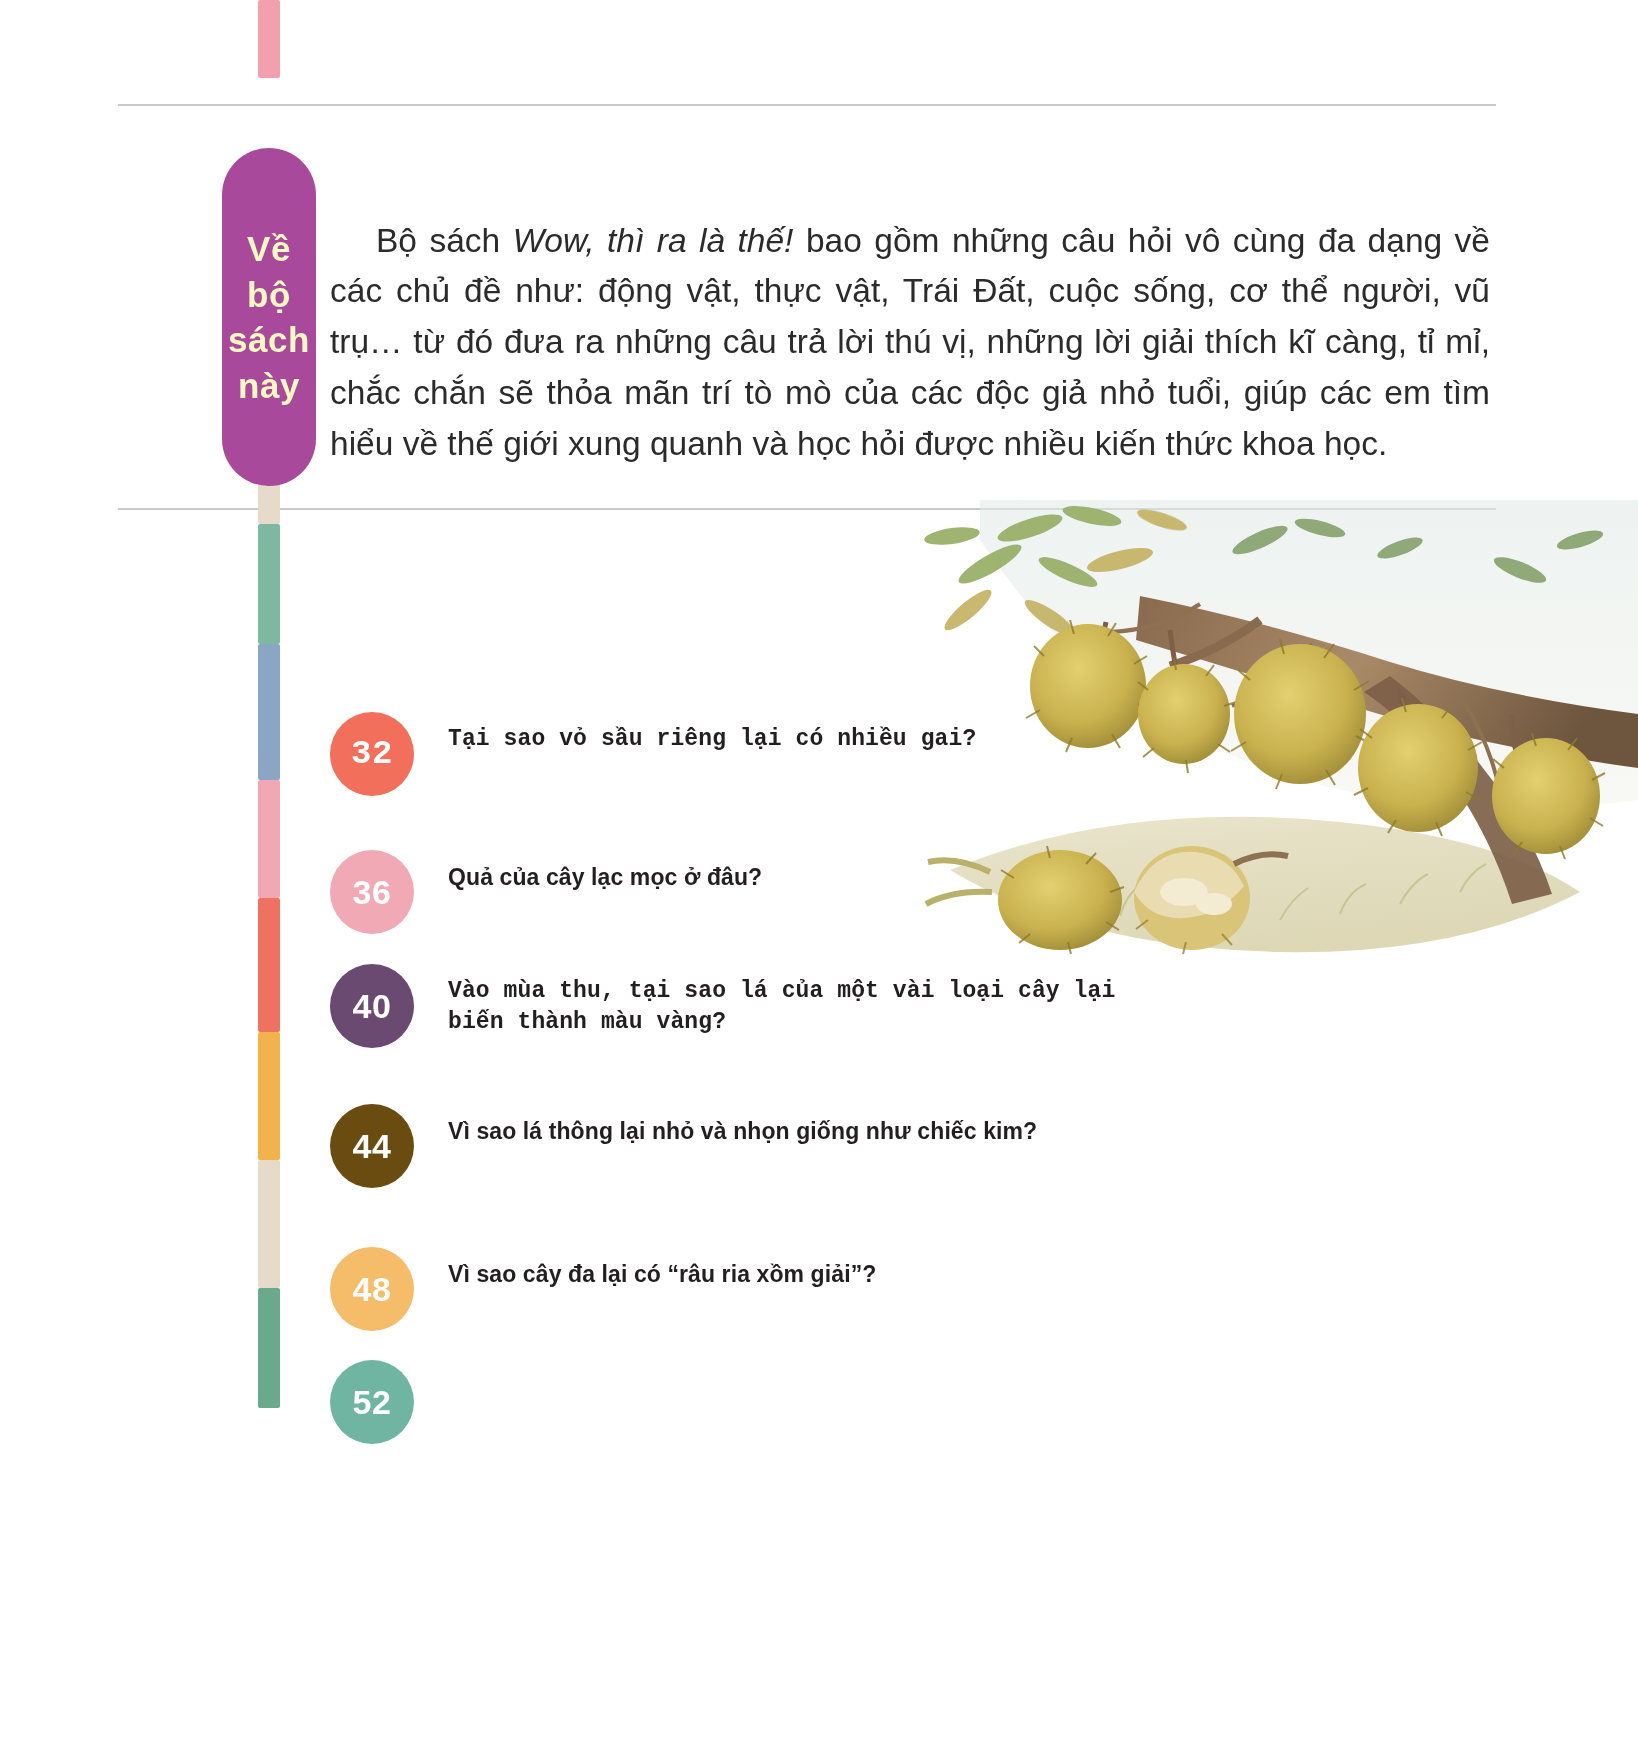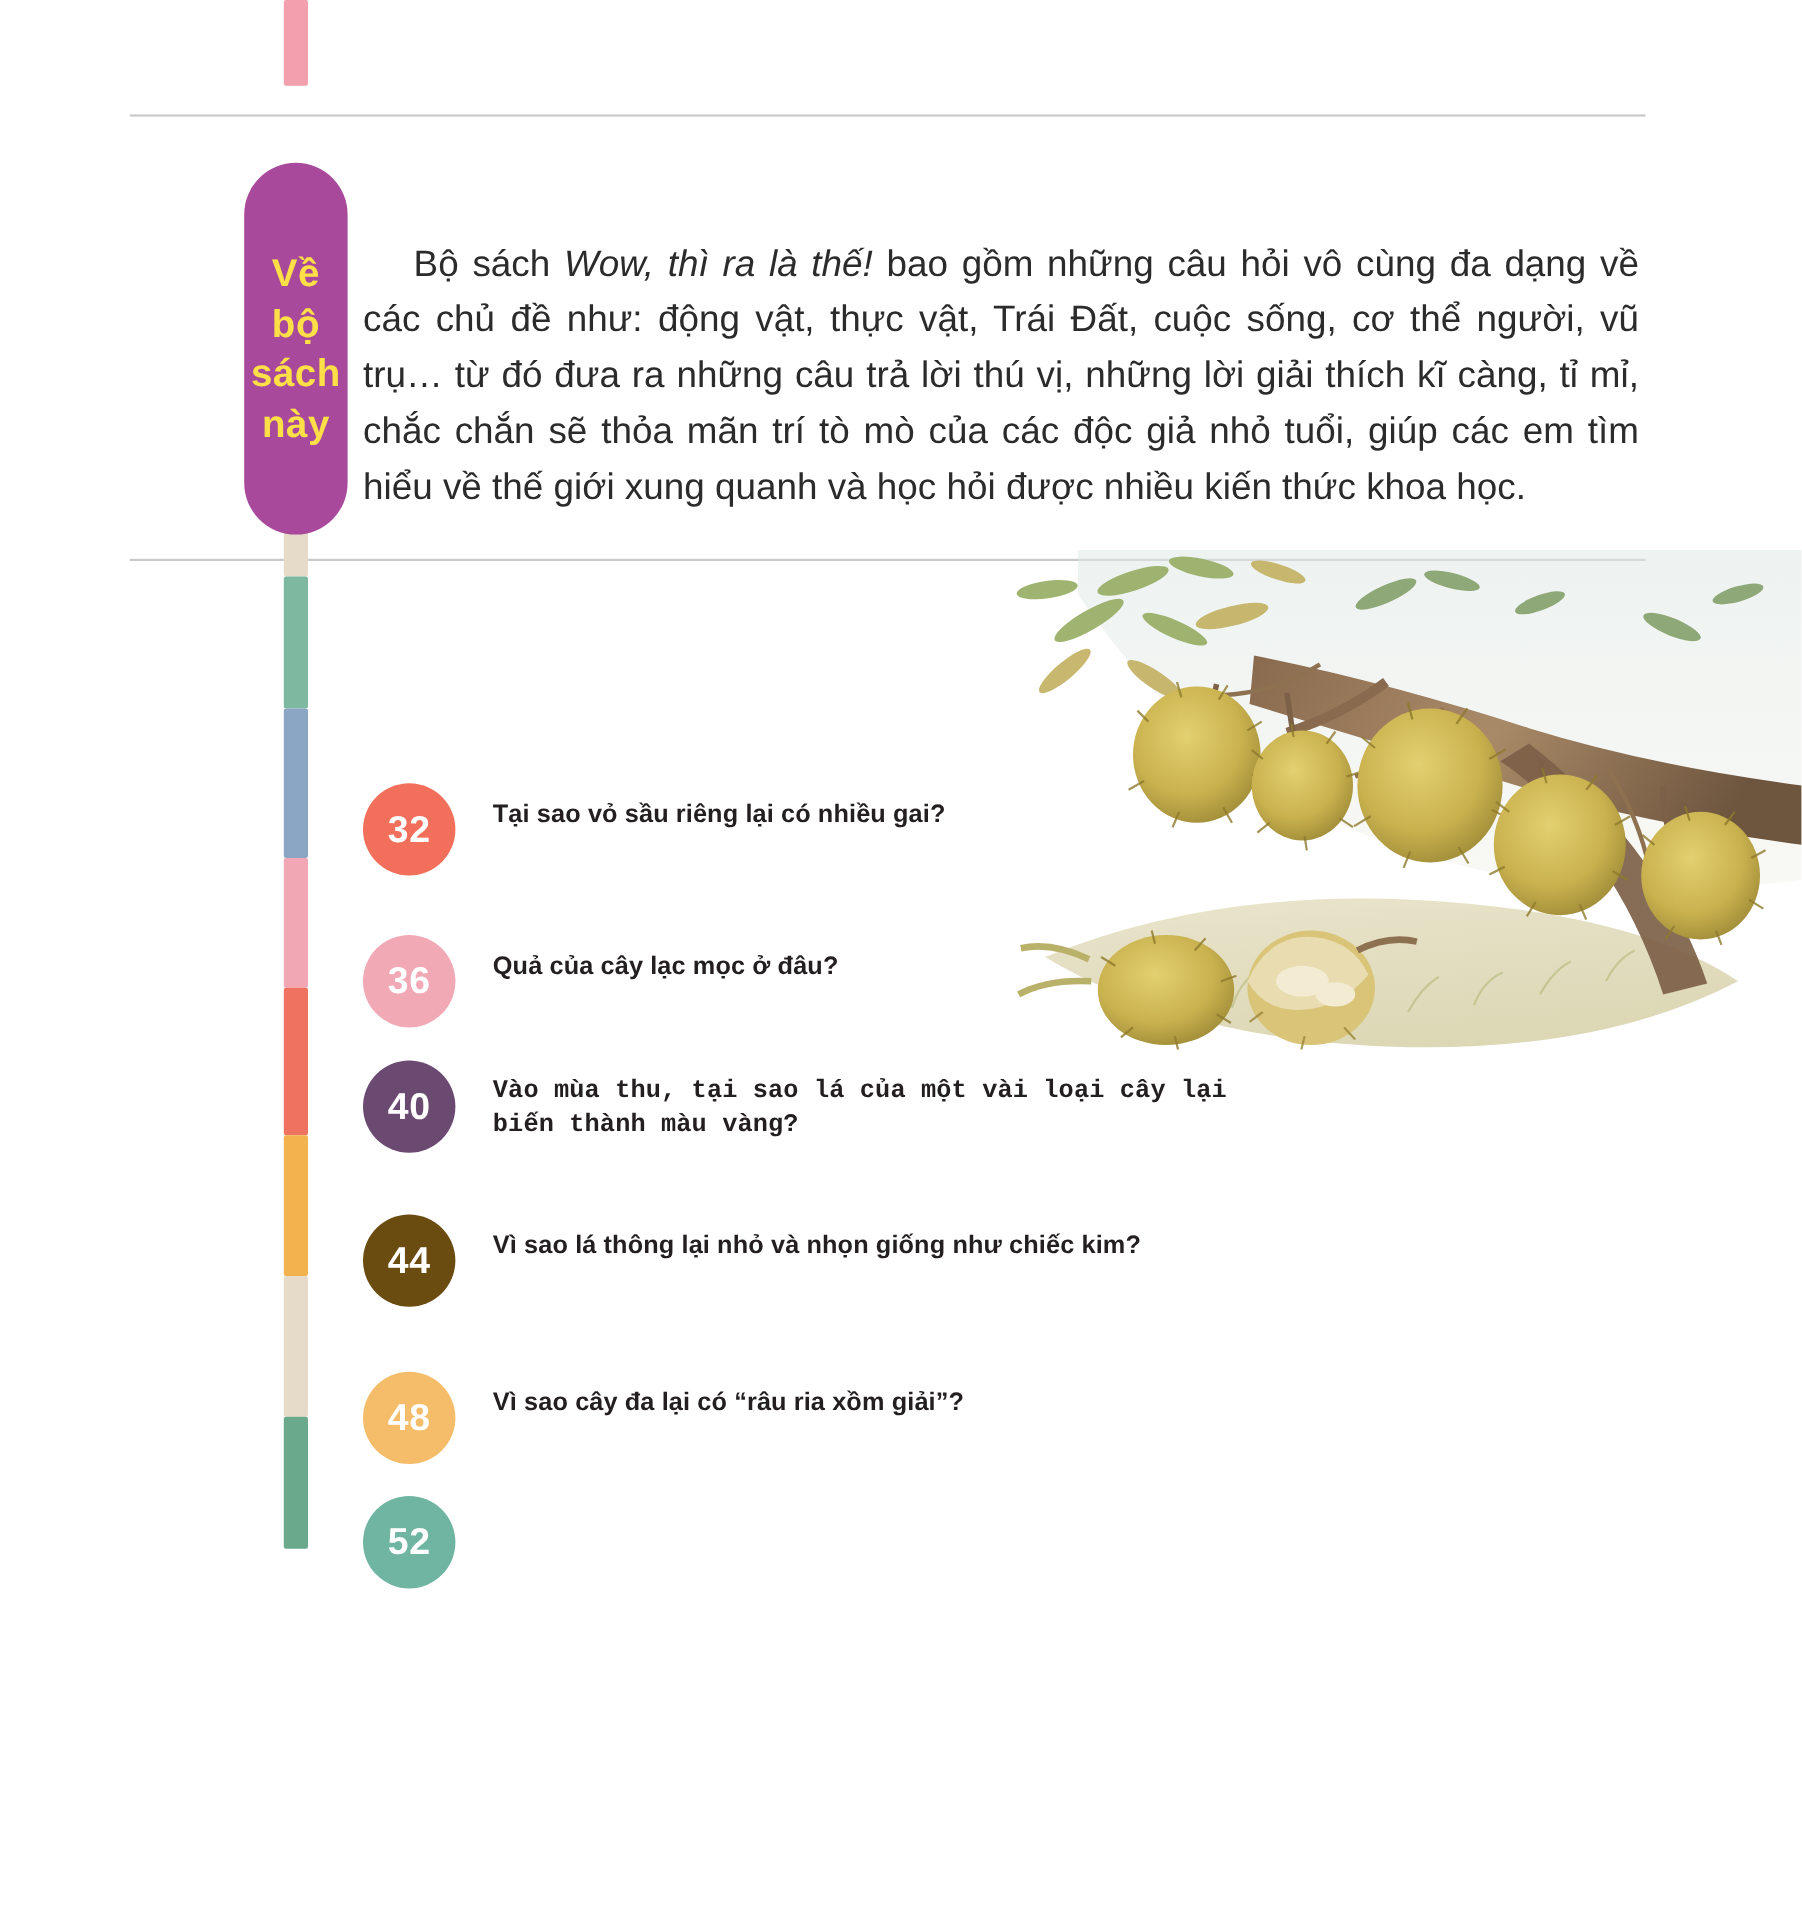--- a/index.html
+++ b/index.html
@@ -45,21 +45,21 @@
 
   
   .about-pill {
     position: absolute;
     left: 222px;
     top: 148px;
     width: 94px;
     height: 338px;
     background: #a8499b;
     border-radius: 47px;
-    color: #fde047;
+    color: #fef9c3;
     display: flex;
     flex-direction: column;
     align-items: center;
     justify-content: center;
     font-weight: bold;
     font-size: 35px;
     line-height: 1.30;
     letter-spacing: 0.5px;
     text-align: center;
   }
@@ -328,21 +328,21 @@
         <g stroke="#9a8636" stroke-width="2" opacity="0.8">
           <path d="M-44 22 l-12 9"></path>
             <path d="M-6 44 l-3 12"></path>
             <path d="M30 36 l10 11"></path>
         </g>
       </g>
     </svg>
   </div>
 
   <div class="toc">
-      <div class="toc-item" style="top: 0px;">
+      <div class="toc-item" style="top: 0px; font-family: Liberation Mono, monospace;">
         <div class="badge" style="background: rgb(242, 112, 91);">32</div>
         <div class="toc-title" style="max-width: 560px;">Tại sao vỏ sầu riêng lại có nhiều gai?</div>
       </div>
       <div class="toc-item" style="top: 138px;">
         <div class="badge" style="background: rgb(242, 169, 182);">36</div>
         <div class="toc-title" style="max-width: 1100px;">Quả của cây lạc mọc ở đâu?</div>
       </div>
       <div class="toc-item" style="top: 252px;">
         <div class="badge" style="background: rgb(107, 74, 114);">40</div>
         <div class="toc-title" style="max-width: 720px; font-family: Liberation Mono, monospace;">Vào mùa thu, tại sao lá của một vài loại cây lại biến thành màu vàng?</div>

